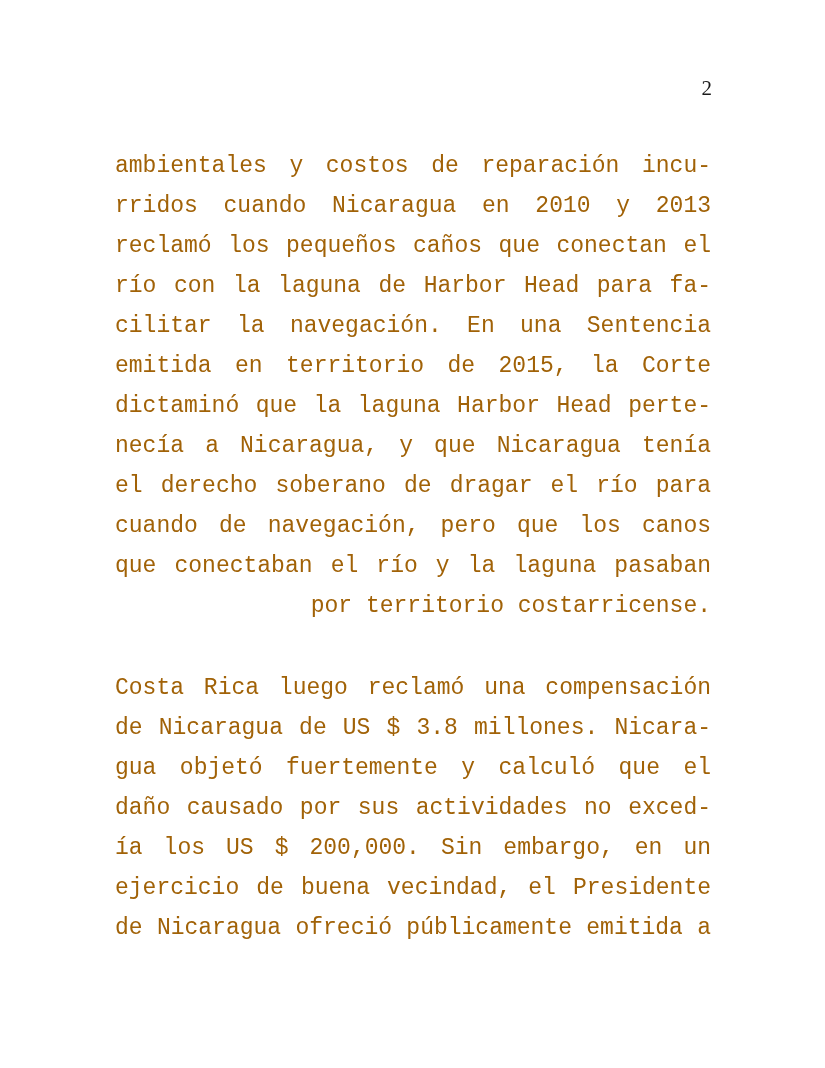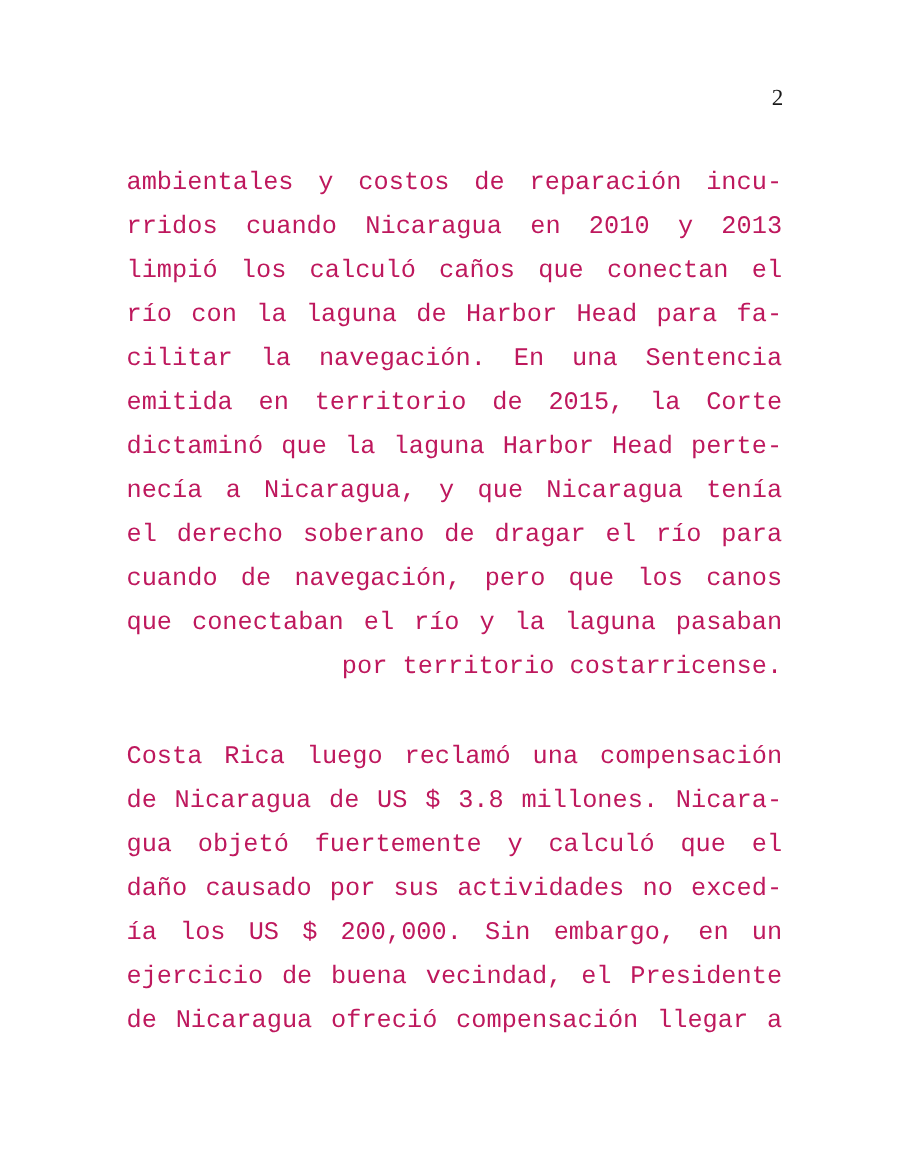--- a/index.html
+++ b/index.html
@@ -27,21 +27,21 @@
     color: #1a1a1a;
   }
   .body-text {
     position: absolute;
     top: 146px;
     left: 115px;
     width: 596px;
     font-family: "Liberation Mono", "DejaVu Sans Mono", monospace;
     font-size: 23px;
     line-height: 40px;
-    color: #be185d;
+    color: #a16207;
     letter-spacing: 0;
   }
   .para {
     margin: 0 0 42px 0;
   }
   .line {
     height: 40px;
     text-align: justify;
     text-align-last: justify;
   }
@@ -55,36 +55,36 @@
 
 <div class="page">
 
   <div class="page-number">2</div>
 
   <div class="body-text">
 
     <div class="para">
       <div class="line">ambientales y costos de reparación incu-</div>
       <div class="line">rridos cuando Nicaragua en 2010 y 2013</div>
-      <div class="line">limpió los calculó caños que conectan el</div>
+      <div class="line">reclamó los pequeños caños que conectan el</div>
       <div class="line">río con la laguna de Harbor Head para fa-</div>
       <div class="line">cilitar la navegación. En una Sentencia</div>
       <div class="line">emitida en territorio de 2015, la Corte</div>
       <div class="line">dictaminó que la laguna Harbor Head perte-</div>
       <div class="line">necía a Nicaragua, y que Nicaragua tenía</div>
       <div class="line">el derecho soberano de dragar el río para</div>
       <div class="line">cuando de navegación, pero que los canos</div>
       <div class="line">que conectaban el río y la laguna pasaban</div>
       <div class="line flush">por territorio costarricense.</div>
     </div>
 
     <div class="para">
       <div class="line">Costa Rica luego reclamó una compensación</div>
       <div class="line">de Nicaragua de US $ 3.8 millones. Nicara-</div>
       <div class="line">gua objetó fuertemente y calculó que el</div>
       <div class="line">daño causado por sus actividades no exced-</div>
       <div class="line">ía los US $ 200,000. Sin embargo, en un</div>
       <div class="line">ejercicio de buena vecindad, el Presidente</div>
-      <div class="line">de Nicaragua ofreció compensación llegar a</div>
+      <div class="line">de Nicaragua ofreció públicamente emitida a</div>
     </div>
 
   </div>
 </div>
 
 </body></html>

